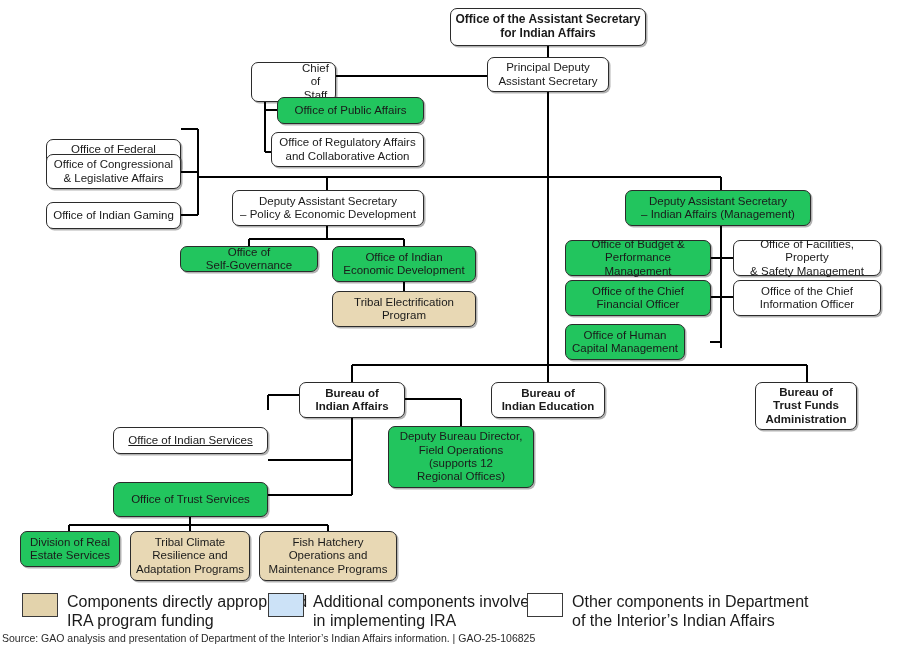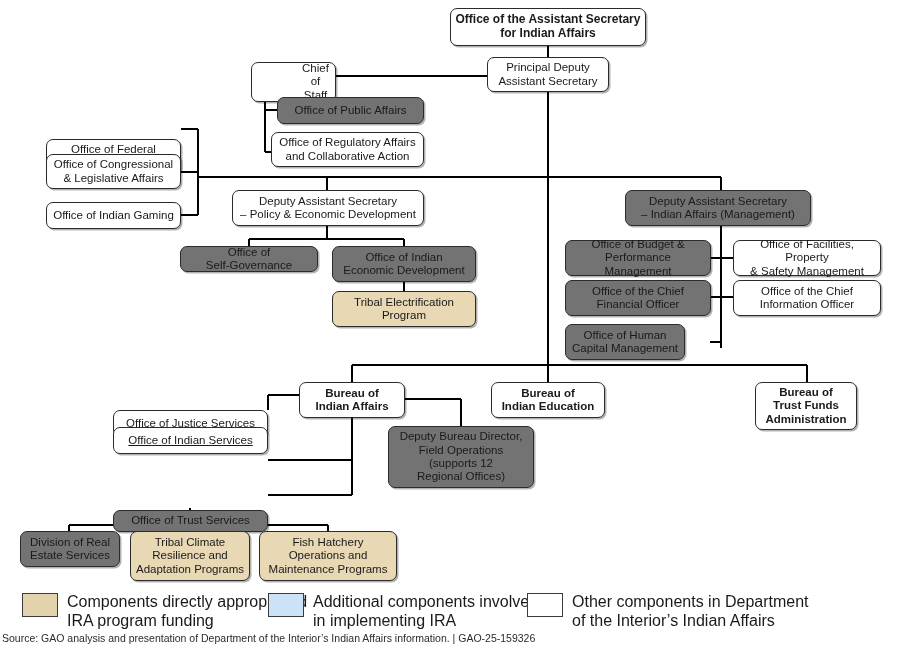--- a/index.html
+++ b/index.html
@@ -44,21 +44,21 @@
     align-items: center;
     justify-content: center;
     text-align: center;
     line-height: 1.16;
     font-size: 11.5px;
     padding: 2px 4px;
     z-index: 3;
     box-shadow: 1.5px 1.5px 0 rgba(0,0,0,0.30);
   }
   .node span { display: block; width: 100%; }
-  .node.blue { background: #737373; }
+  .node.blue { background: #22c55e; }
   .node.tan  { background: #e8d8b4; }
   .node.bold { font-weight: bold; }
   .node.top  { font-weight: bold; font-size: 12px; }
 
   
   #legend {
     position: absolute;
     left: 0;
     top: 592px;
     width: 900px;
@@ -246,29 +246,26 @@
   </div>
 
   <div class="node bold" style="left:491px; top:382px; width:114px; height:36px;">
     <span>Bureau of<br>Indian Education</span>
   </div>
 
   <div class="node bold" style="left:755px; top:382px; width:102px; height:48px;">
     <span>Bureau of<br>Trust Funds<br>Administration</span>
   </div>
 
-  <div class="node" style="left:113px; top:410px; width:155px; height:27px;">
-    <span>Office of Justice Services</span>
-  </div>
 
   <div class="node" style="left:113px; top:427px; width:155px; height:27px;text-decoration:underline;">
     <span>Office of Indian Services</span>
   </div>
 
-  <div class="node blue" style="left:113px; top:510px; width:155px; height:22px;">
+  <div class="node blue" style="left:113px; top:482px; width:155px; height:35px;">
     <span>Office of Trust Services</span>
   </div>
 
   <div class="node blue" style="left:388px; top:426px; width:146px; height:62px;">
     <span>Deputy Bureau Director,<br>Field Operations<br>(supports 12<br>Regional Offices)</span>
   </div>
 
   <div class="node blue" style="left:20px; top:531px; width:100px; height:36px;">
     <span>Division of Real<br>Estate Services</span>
   </div>
@@ -290,15 +287,15 @@
       <div class="legend-swatch blue"></div>
       <div class="legend-text">Additional components involved<br>in implementing IRA</div>
     </div>
     <div class="legend-item" style="left:527px; top:0;">
       <div class="legend-swatch white"></div>
       <div class="legend-text">Other components in Department<br>of the Interior’s Indian Affairs</div>
     </div>
   </div>
 
   <div id="source-rule"></div>
-  <div id="source-line">Source: GAO analysis and presentation of Department of the Interior’s Indian Affairs information.  |  GAO-25-159326</div>
+  <div id="source-line">Source: GAO analysis and presentation of Department of the Interior’s Indian Affairs information.  |  GAO-25-106825</div>
 
 </div>
 
 </body></html>

